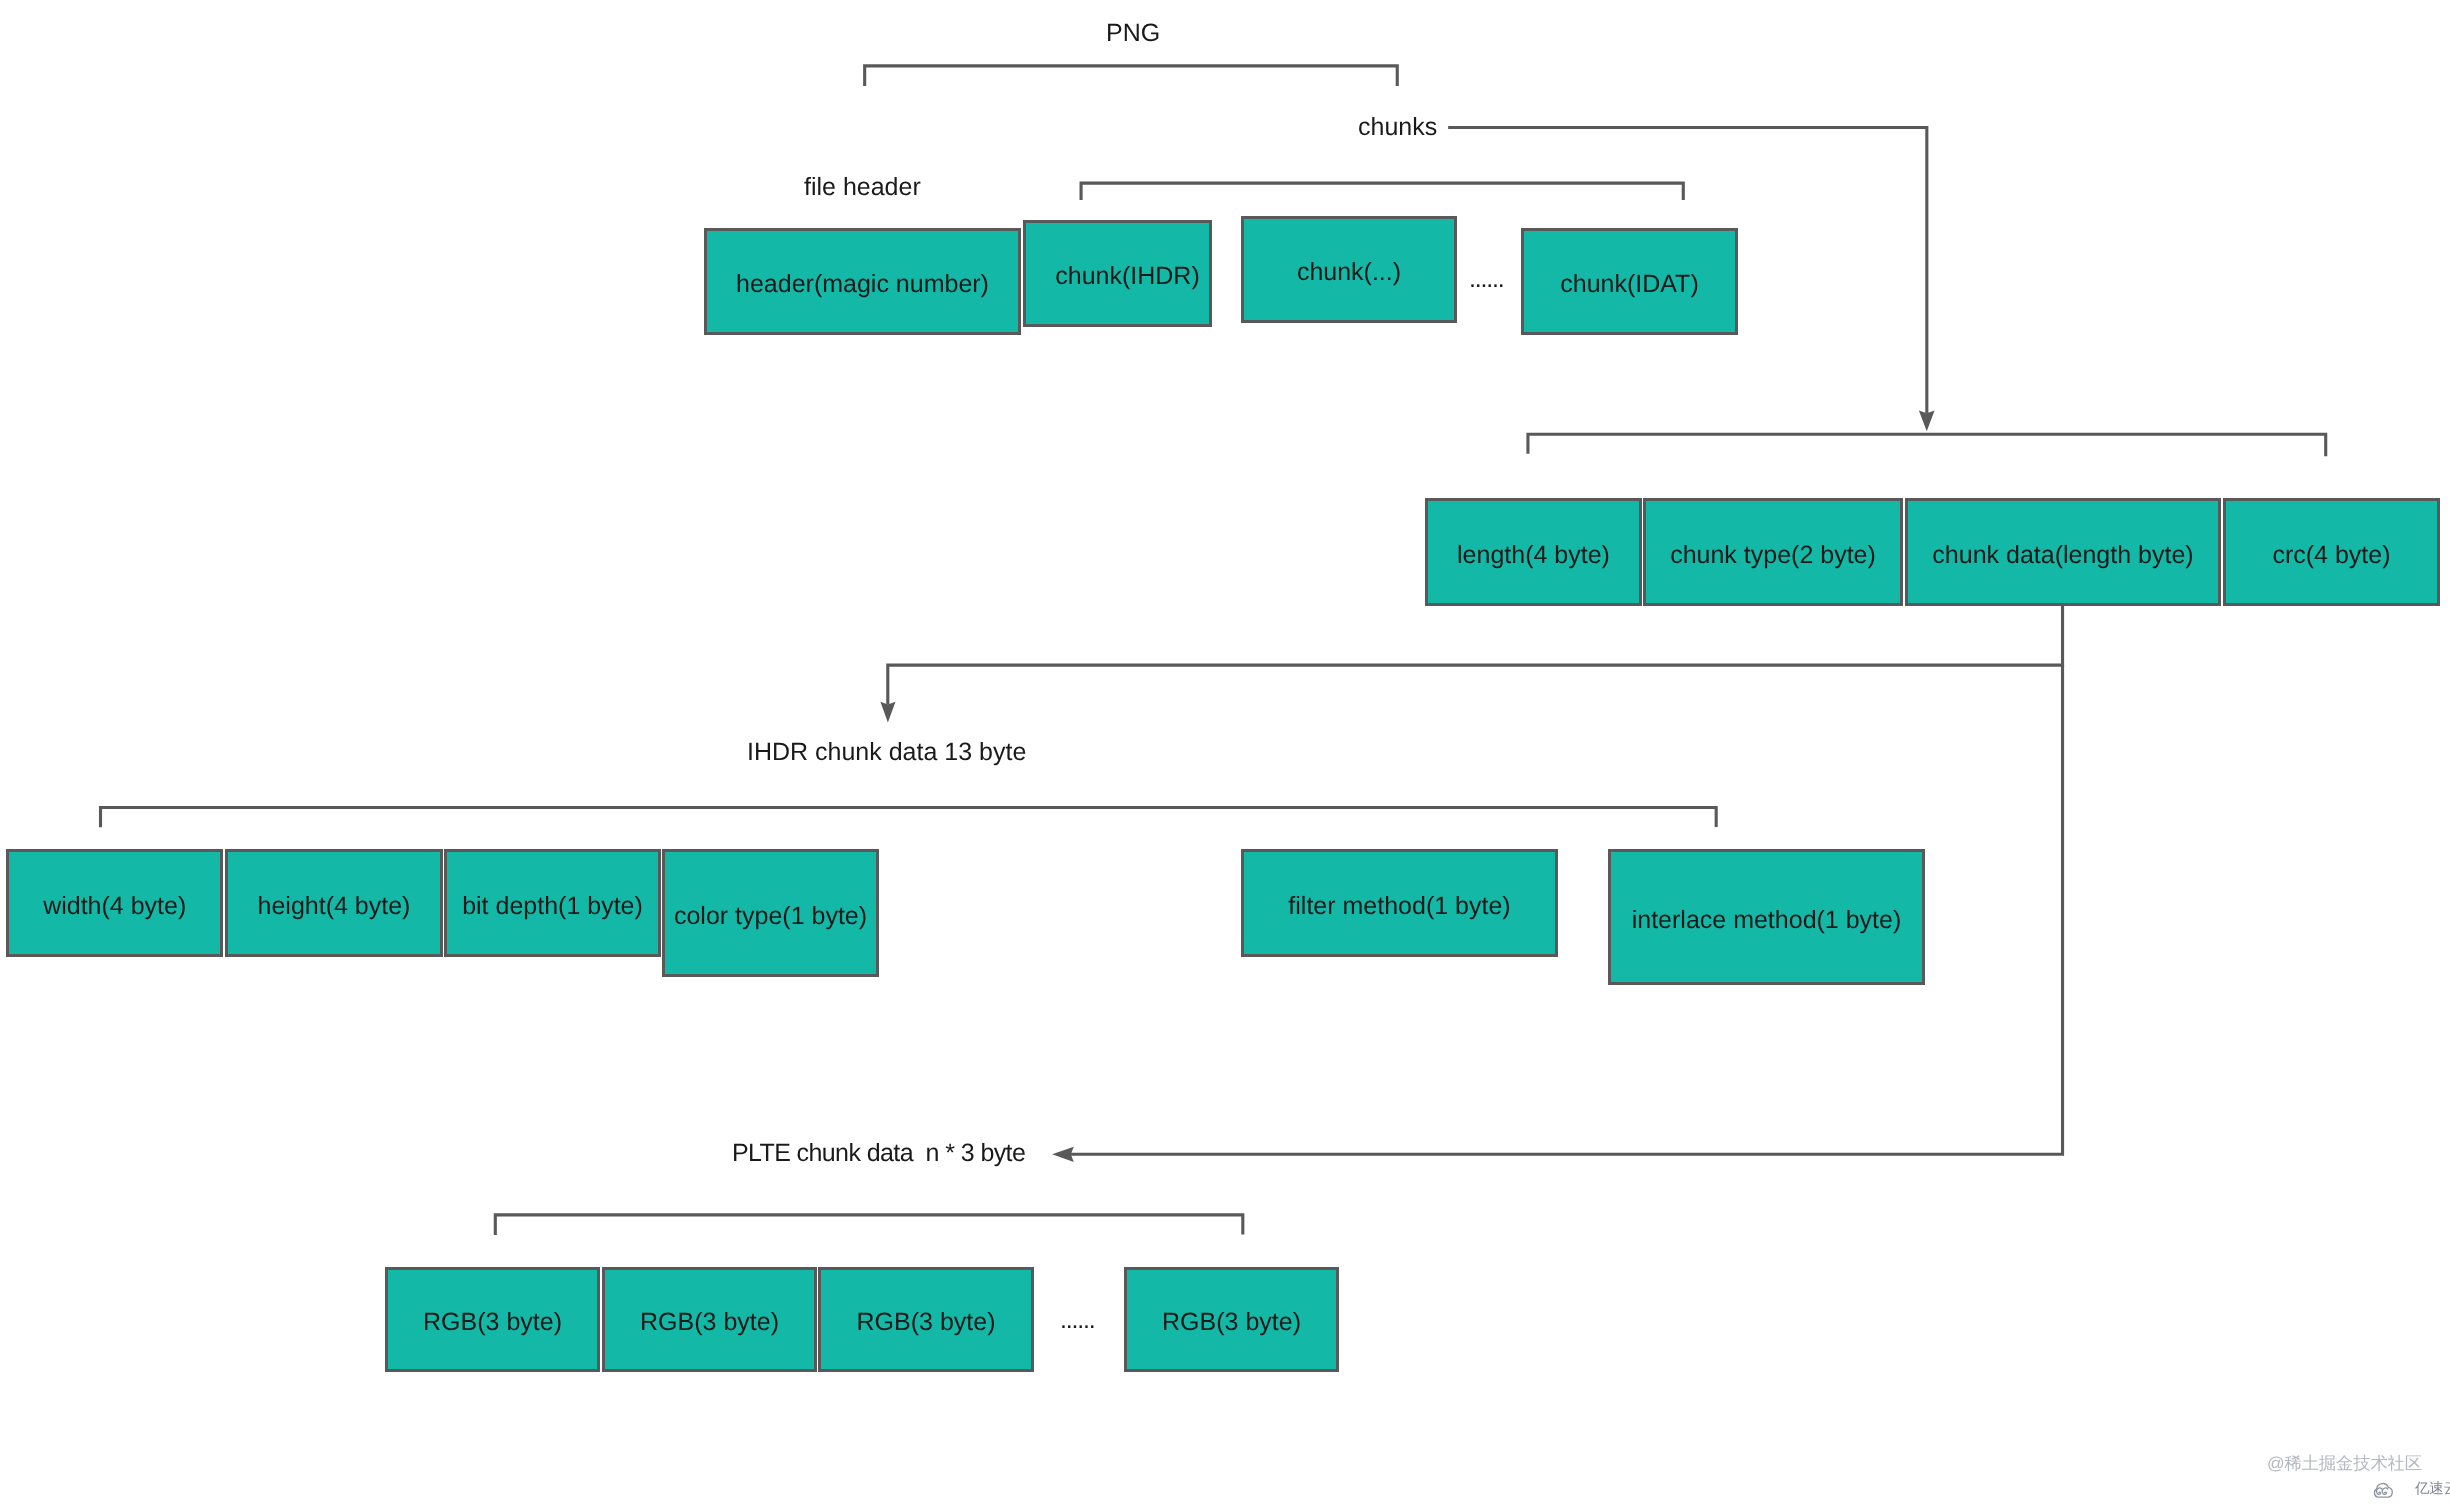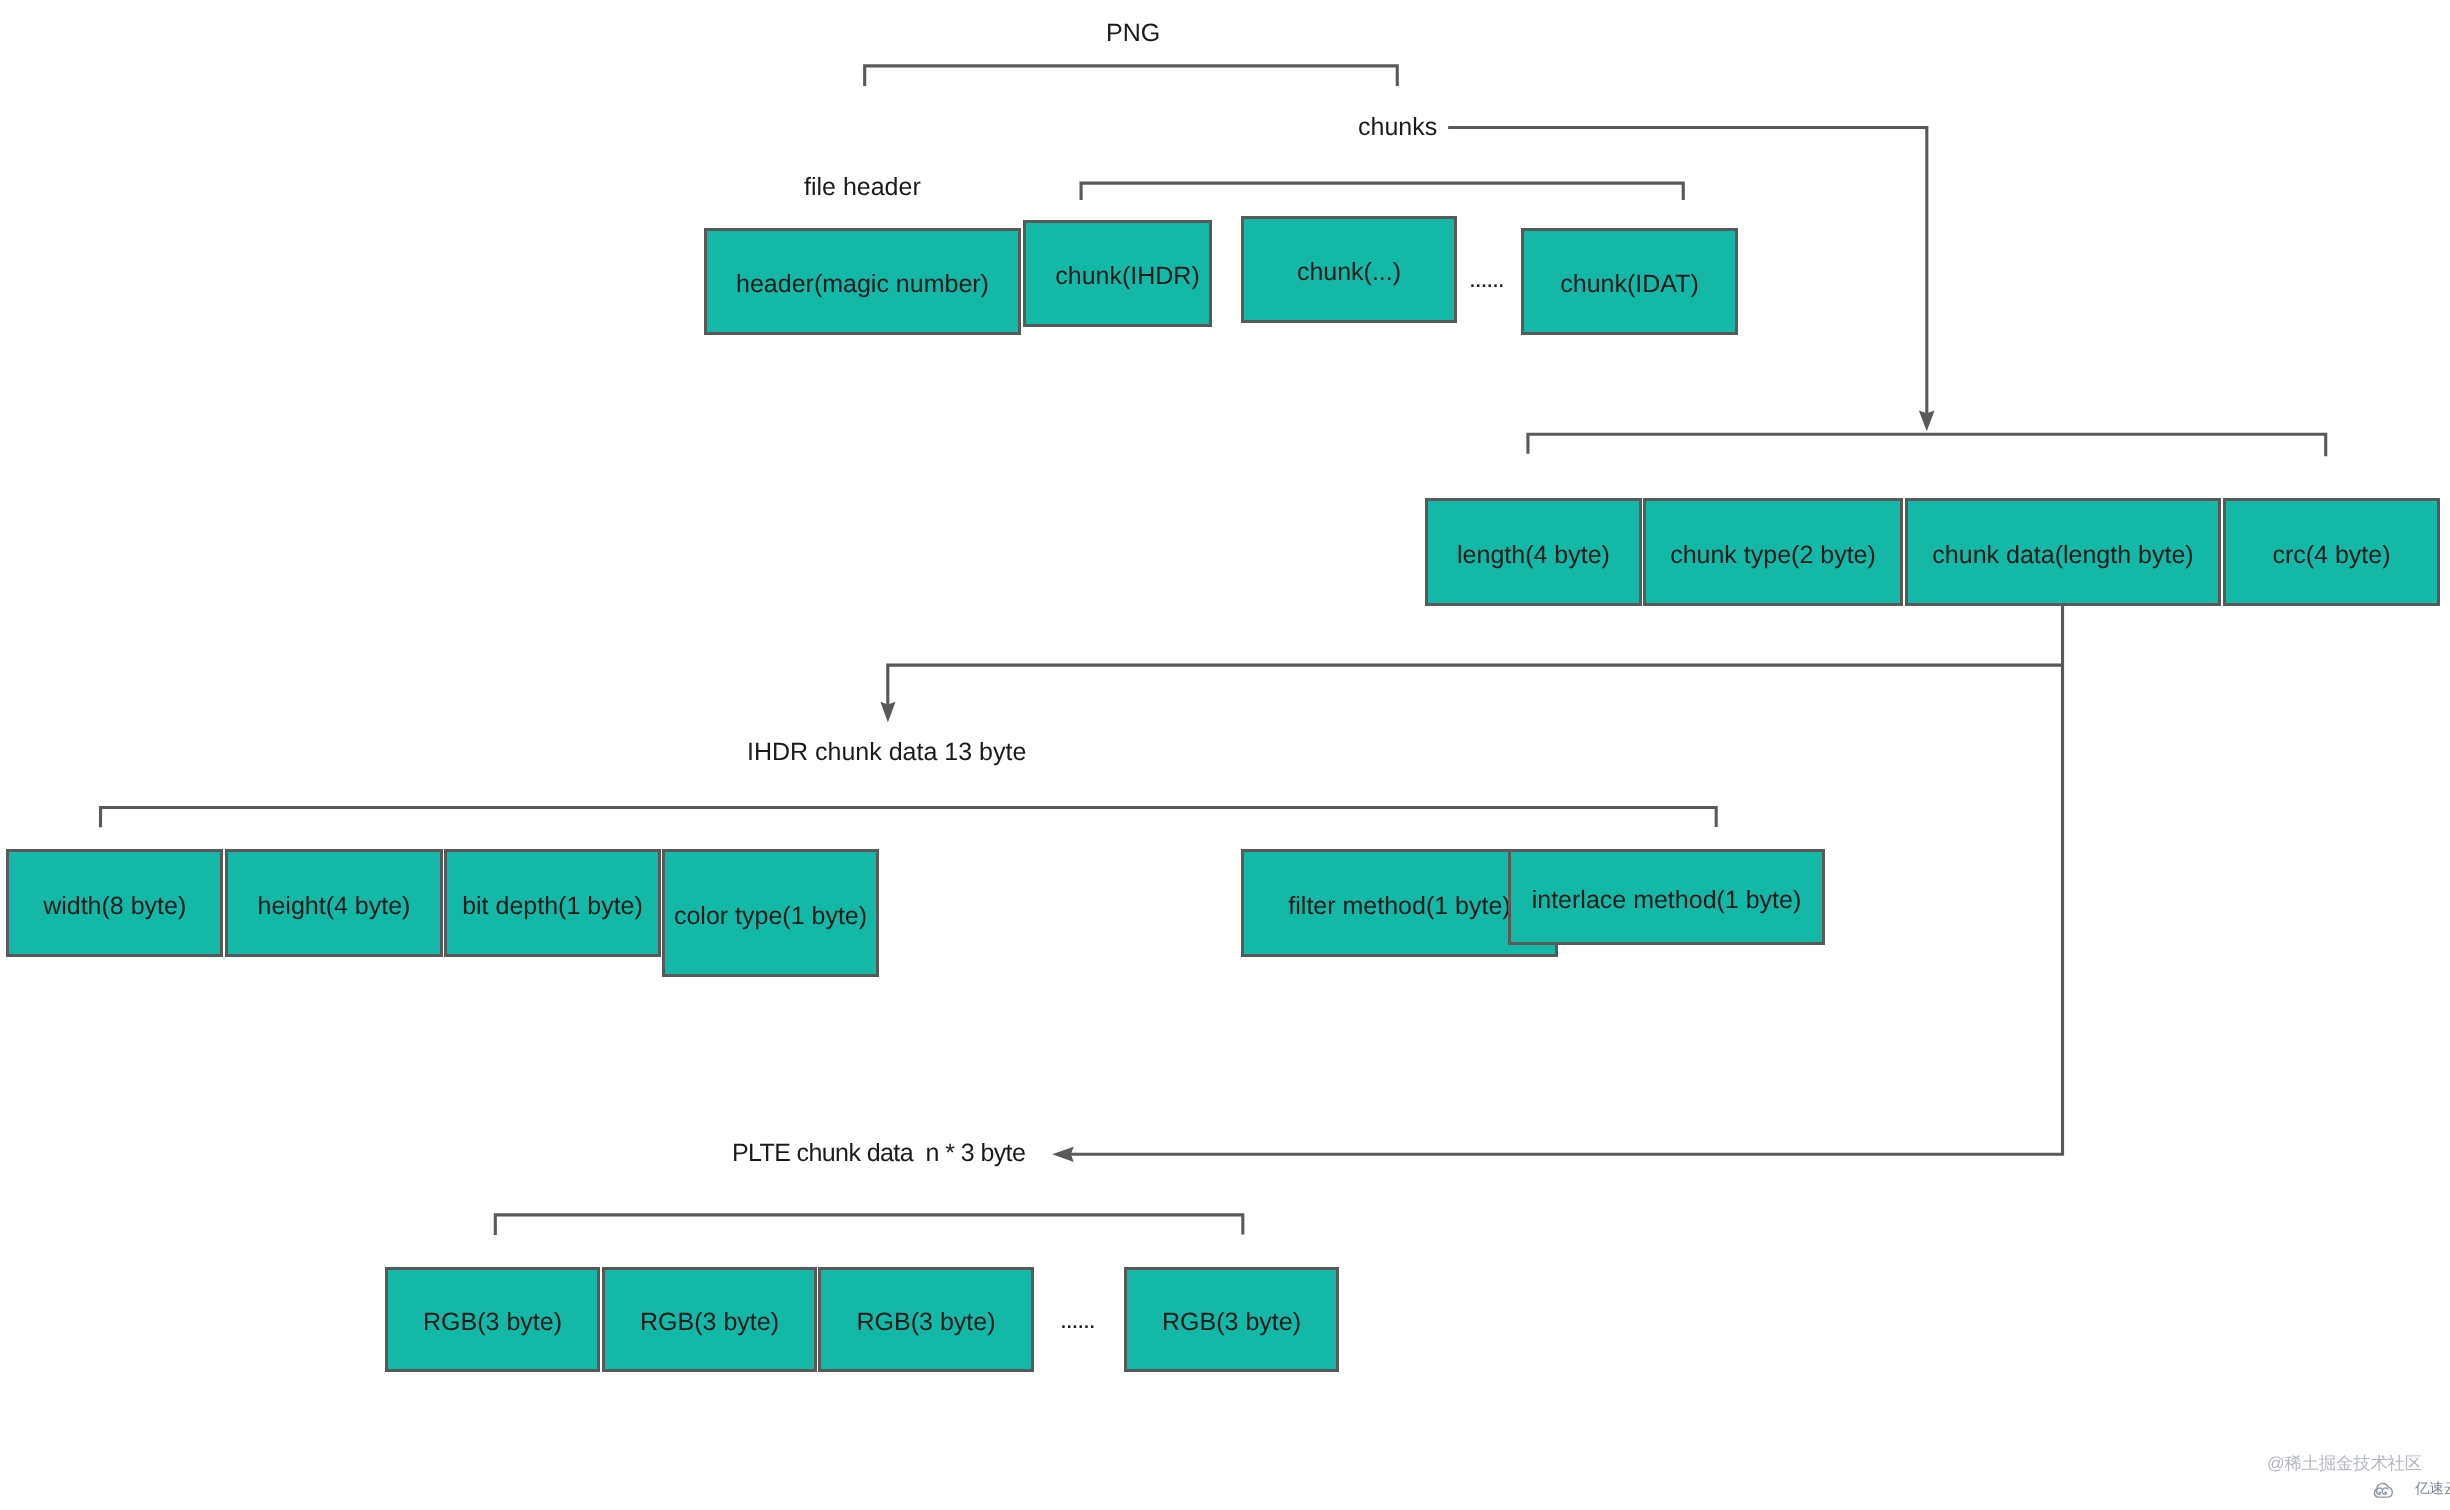--- a/index.html
+++ b/index.html
@@ -85,35 +85,35 @@
   <div class="box" style="left:1905px;top:498px;width:316px;height:108px;">
     <span>chunk data(length byte)</span>
   </div>
   <div class="box" style="left:2223px;top:498px;width:217px;height:108px;">
     <span>crc(4 byte)</span>
   </div>
 
   <div class="lbl" style="left:747px;top:740px;">IHDR chunk data 13 byte</div>
 
   <div class="box" style="left:6.2px;top:849px;width:217px;height:108px;">
-    <span>width(8 byte)</span>
+    <span>width(4 byte)</span>
   </div>
   <div class="box" style="left:225px;top:849px;width:218px;height:108px;">
     <span>height(4 byte)</span>
   </div>
   <div class="box" style="left:444px;top:849px;width:217px;height:108px;">
     <span>bit depth(1 byte)</span>
   </div>
   <div class="box" style="left:662px;top:849px;width:217px;height:128px;">
     <span>color type(1 byte)</span>
   </div>
   <div class="box" style="left:1241px;top:849px;width:317px;height:108px;">
     <span>filter method(1 byte)</span>
   </div>
-  <div class="box" style="left:1508px;top:849px;width:317px;height:96px;">
+  <div class="box" style="left:1608px;top:849px;width:317px;height:136px;">
     <span>interlace method(1 byte)</span>
   </div>
 
   <div class="lbl" style="left:732px;top:1141px;letter-spacing:-0.6px;">PLTE chunk data  n * 3 byte</div>
 
   <div class="box" style="left:385px;top:1267px;width:215px;height:105px;">
     <span>RGB(3 byte)</span>
   </div>
   <div class="box" style="left:602px;top:1267px;width:215px;height:105px;">
     <span>RGB(3 byte)</span>

